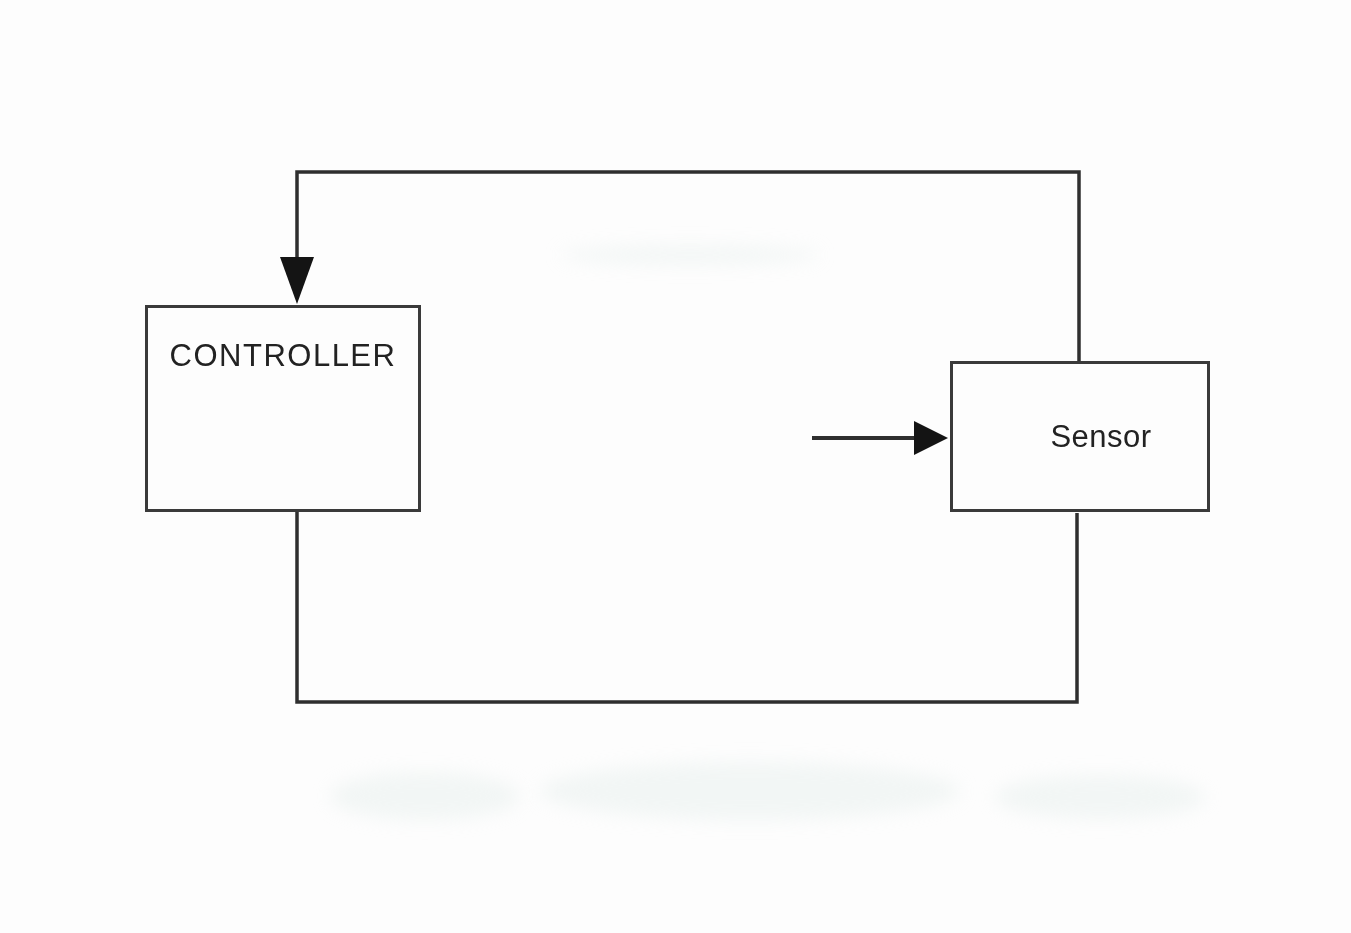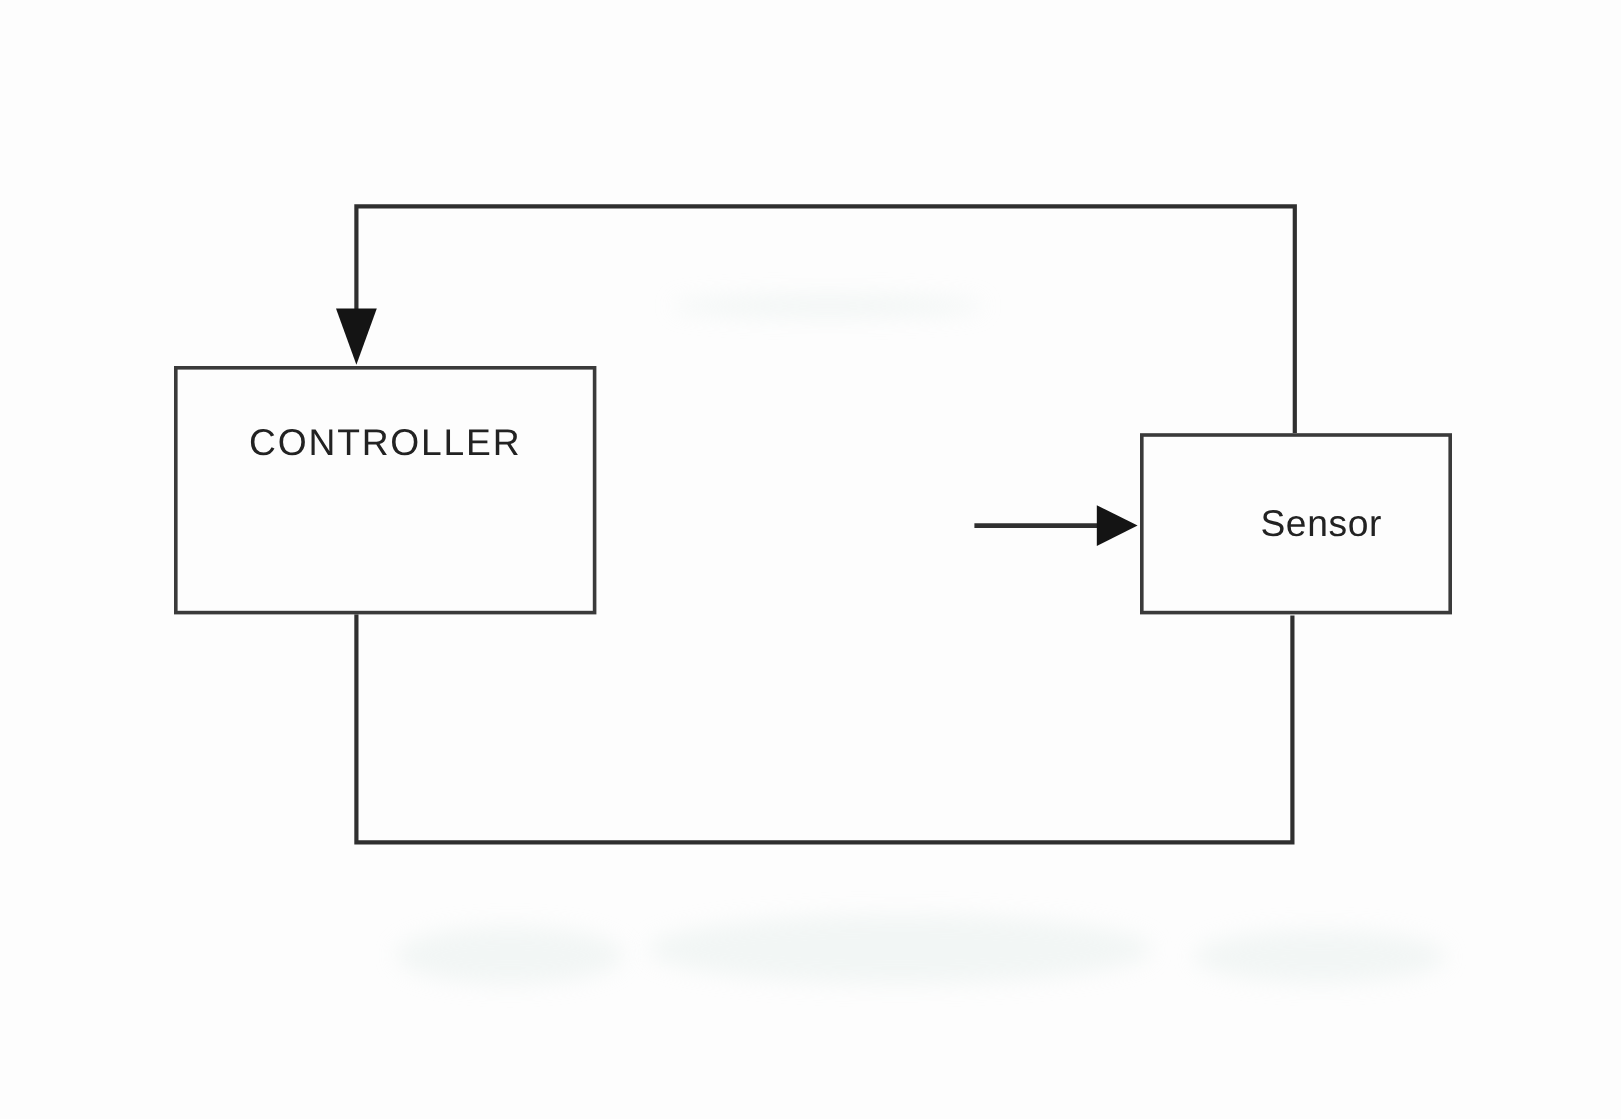--- a/index.html
+++ b/index.html
@@ -21,24 +21,24 @@
     box-sizing: border-box;
     border: 3px solid #3a3a3a;
     background: #fdfdfd;
     display: flex;
     justify-content: center;
     color: #1f1f1f;
   }
   .block--controller {
     left: 145px;
     top: 305px;
-    width: 352px;
+    width: 276px;
     height: 207px;
     align-items: flex-start;
-    padding-top: 41px;
+    padding-top: 28px;
   }
   .block--sensor {
     left: 950px;
     top: 361px;
     width: 260px;
     height: 151px;
     align-items: center;
   }
   .block__label {
     font-size: 31px;

